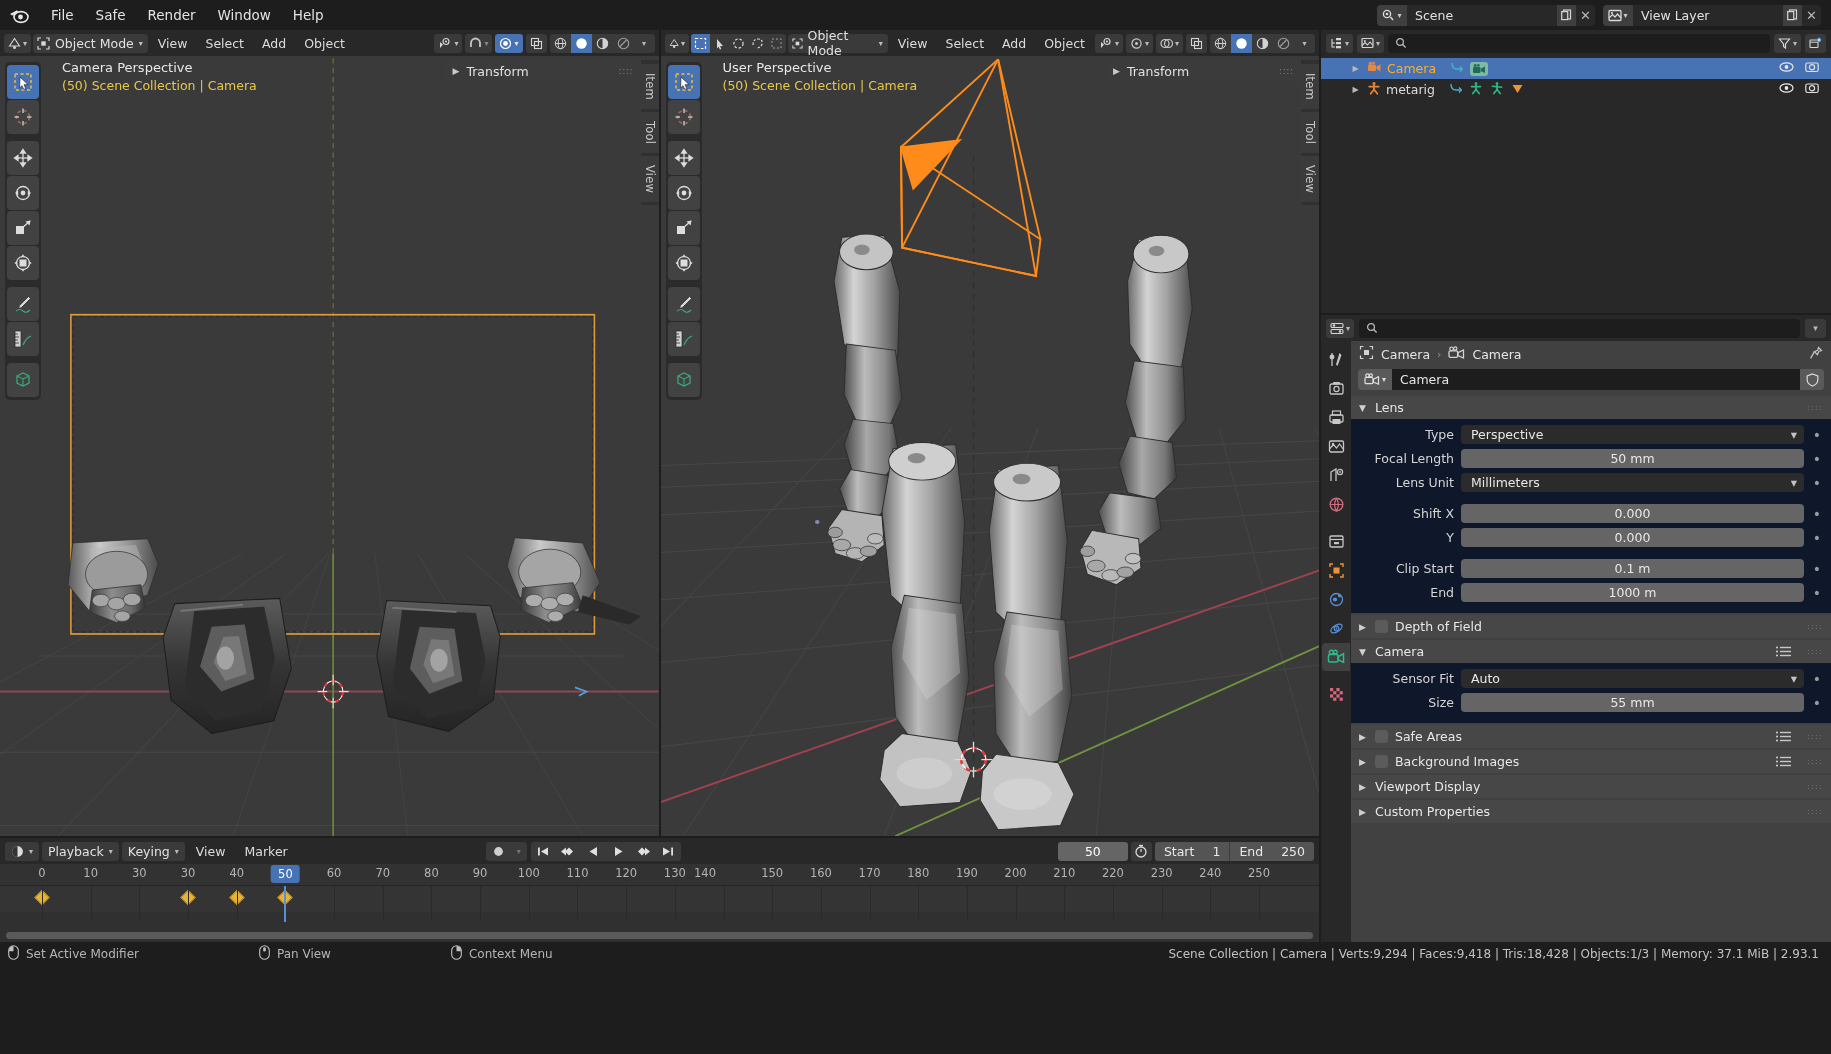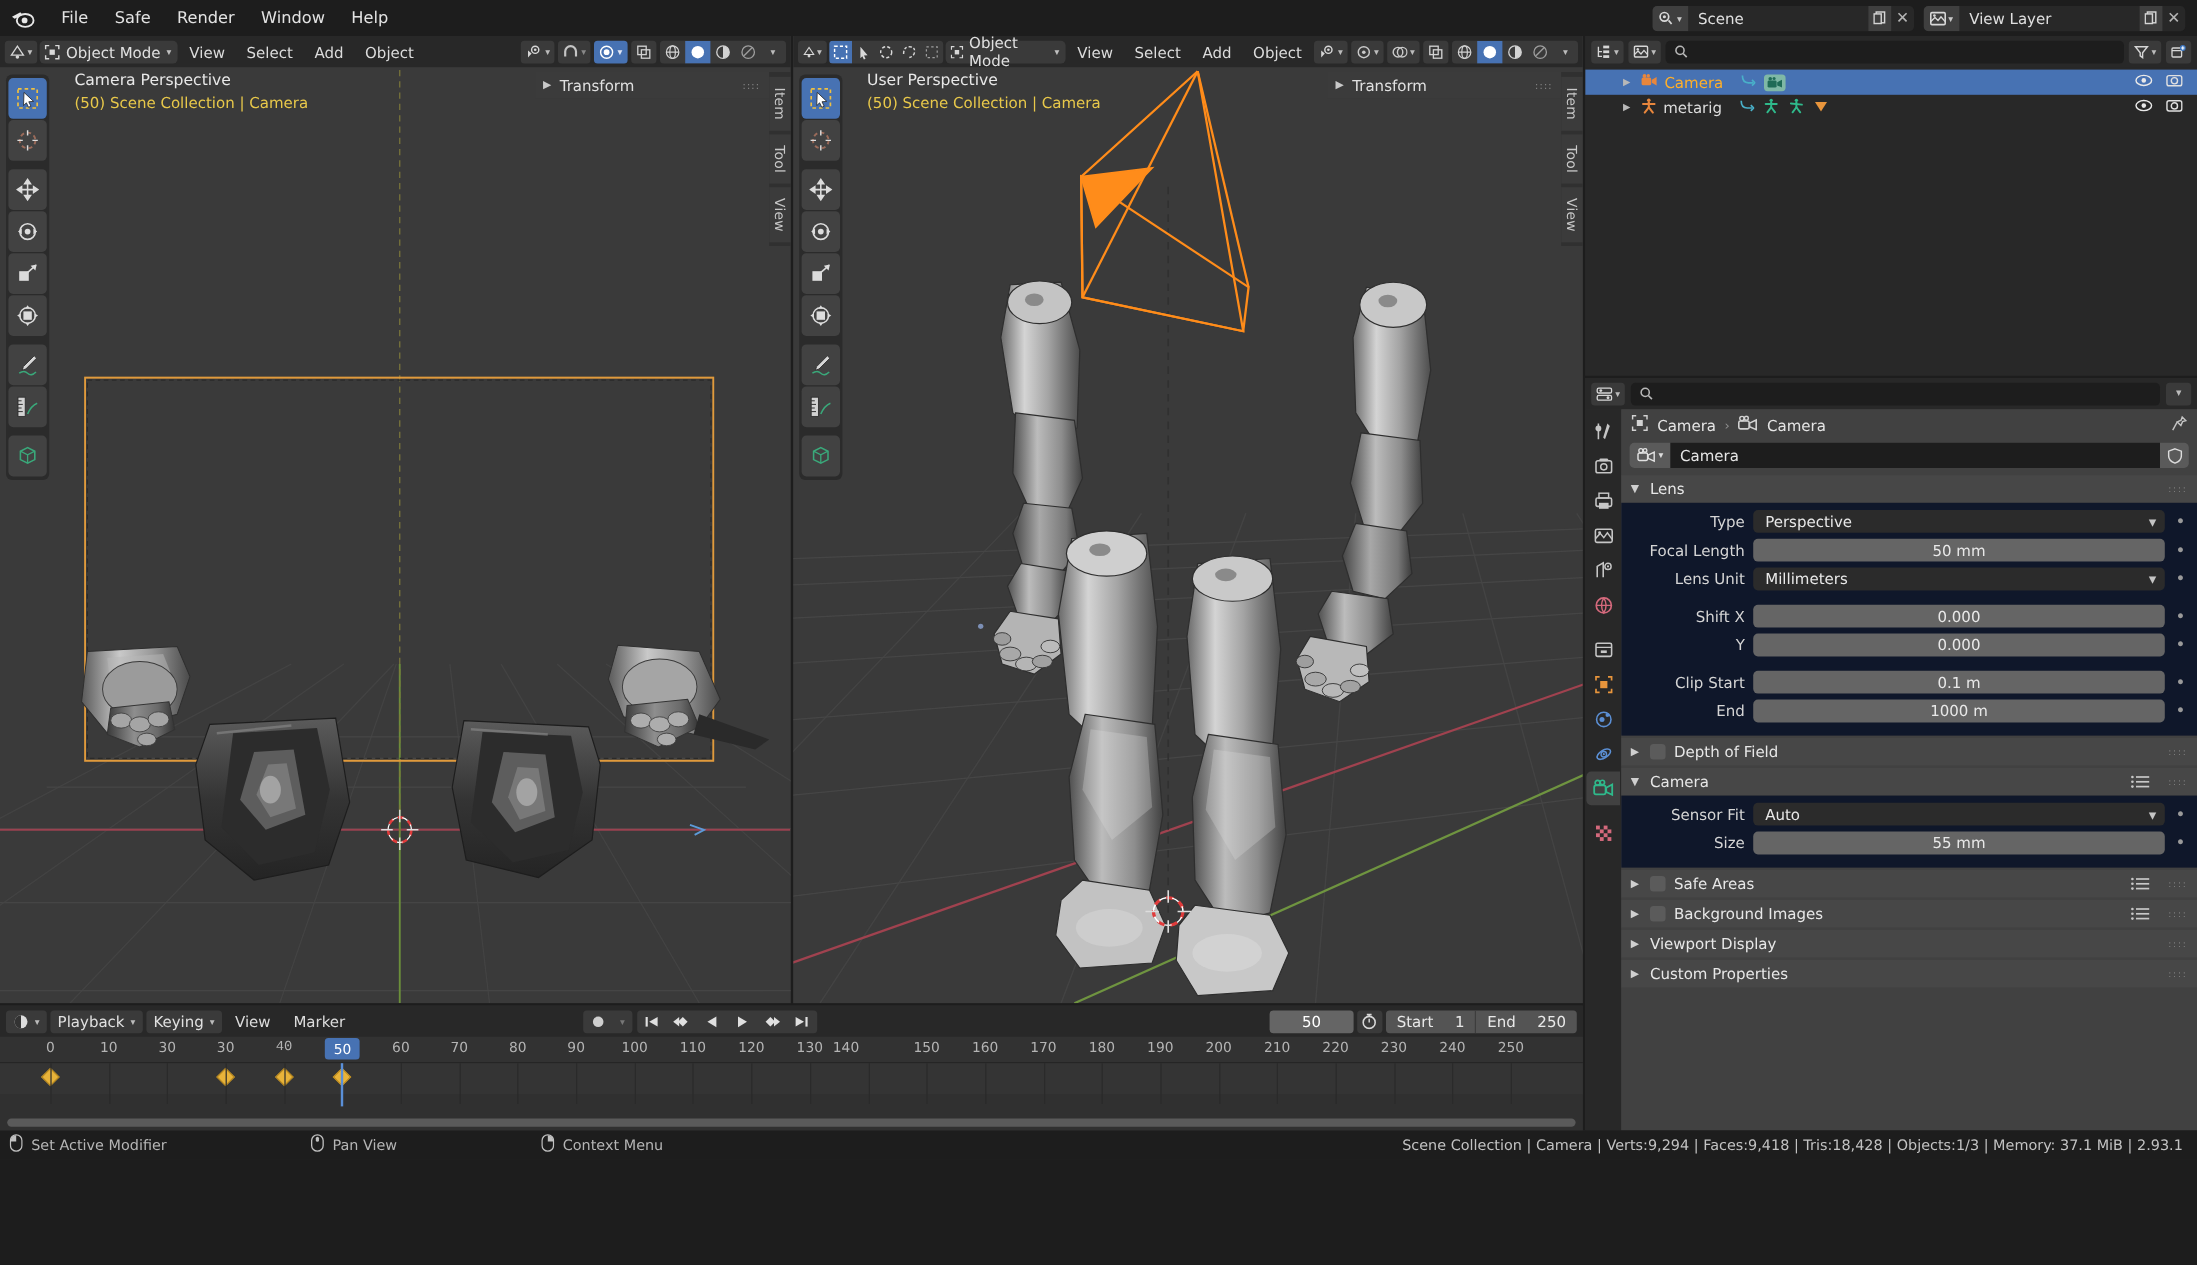--- a/index.html
+++ b/index.html
@@ -1007,21 +1007,21 @@
             </div>
           </div>
         </div>
 
         <div class="tl-body">
           <div class="tl-ruler" id="tl-ruler">
               <div class="tick" style="left: 42px;">0</div>
               <div class="tick" style="left: 90.68px;">10</div>
               <div class="tick" style="left: 139.36px;">30</div>
               <div class="tick" style="left: 188.04px;">30</div>
-              <div class="tick" style="left: 236.72px; font-family: Liberation Mono, monospace;">40</div>
+              <div class="tick" style="left: 236.72px;">40</div>
               <div class="tick" style="left: 334.08px;">60</div>
               <div class="tick" style="left: 382.76px;">70</div>
               <div class="tick" style="left: 431.44px;">80</div>
               <div class="tick" style="left: 480.12px;">90</div>
               <div class="tick" style="left: 528.8px;">100</div>
               <div class="tick" style="left: 577.48px;">110</div>
               <div class="tick" style="left: 626.16px;">120</div>
               <div class="tick" style="left: 674.84px;">130</div>
               <div class="tick" style="left: 705px;">140</div>
               <div class="tick" style="left: 772.2px;">150</div>

